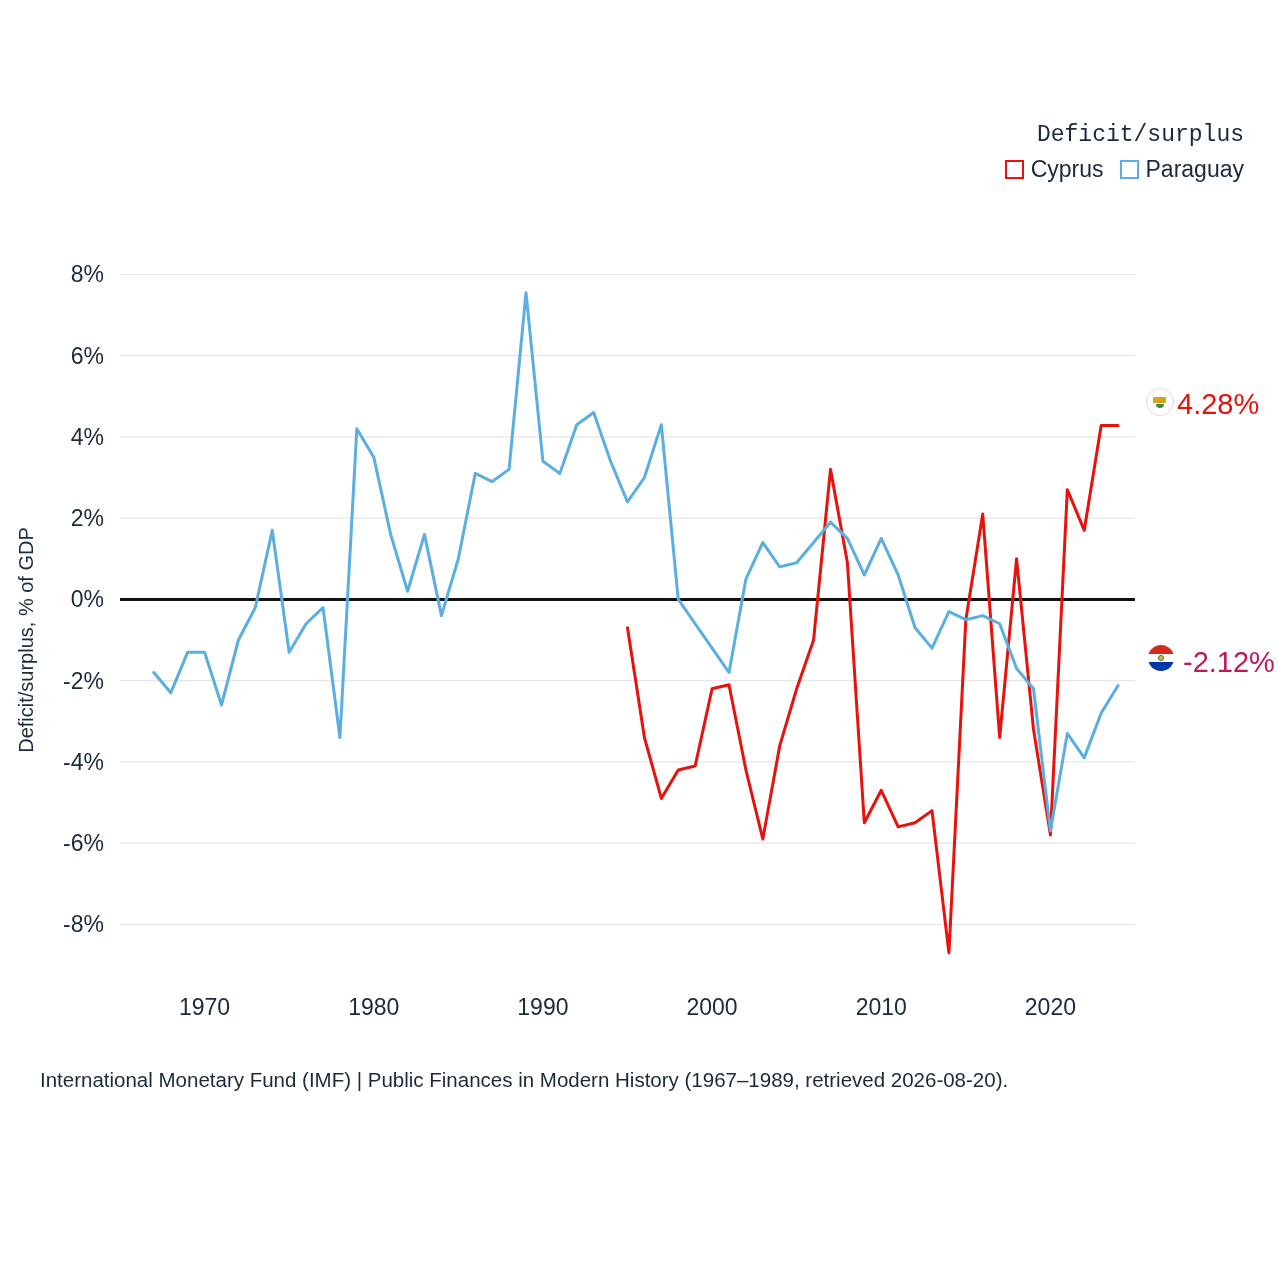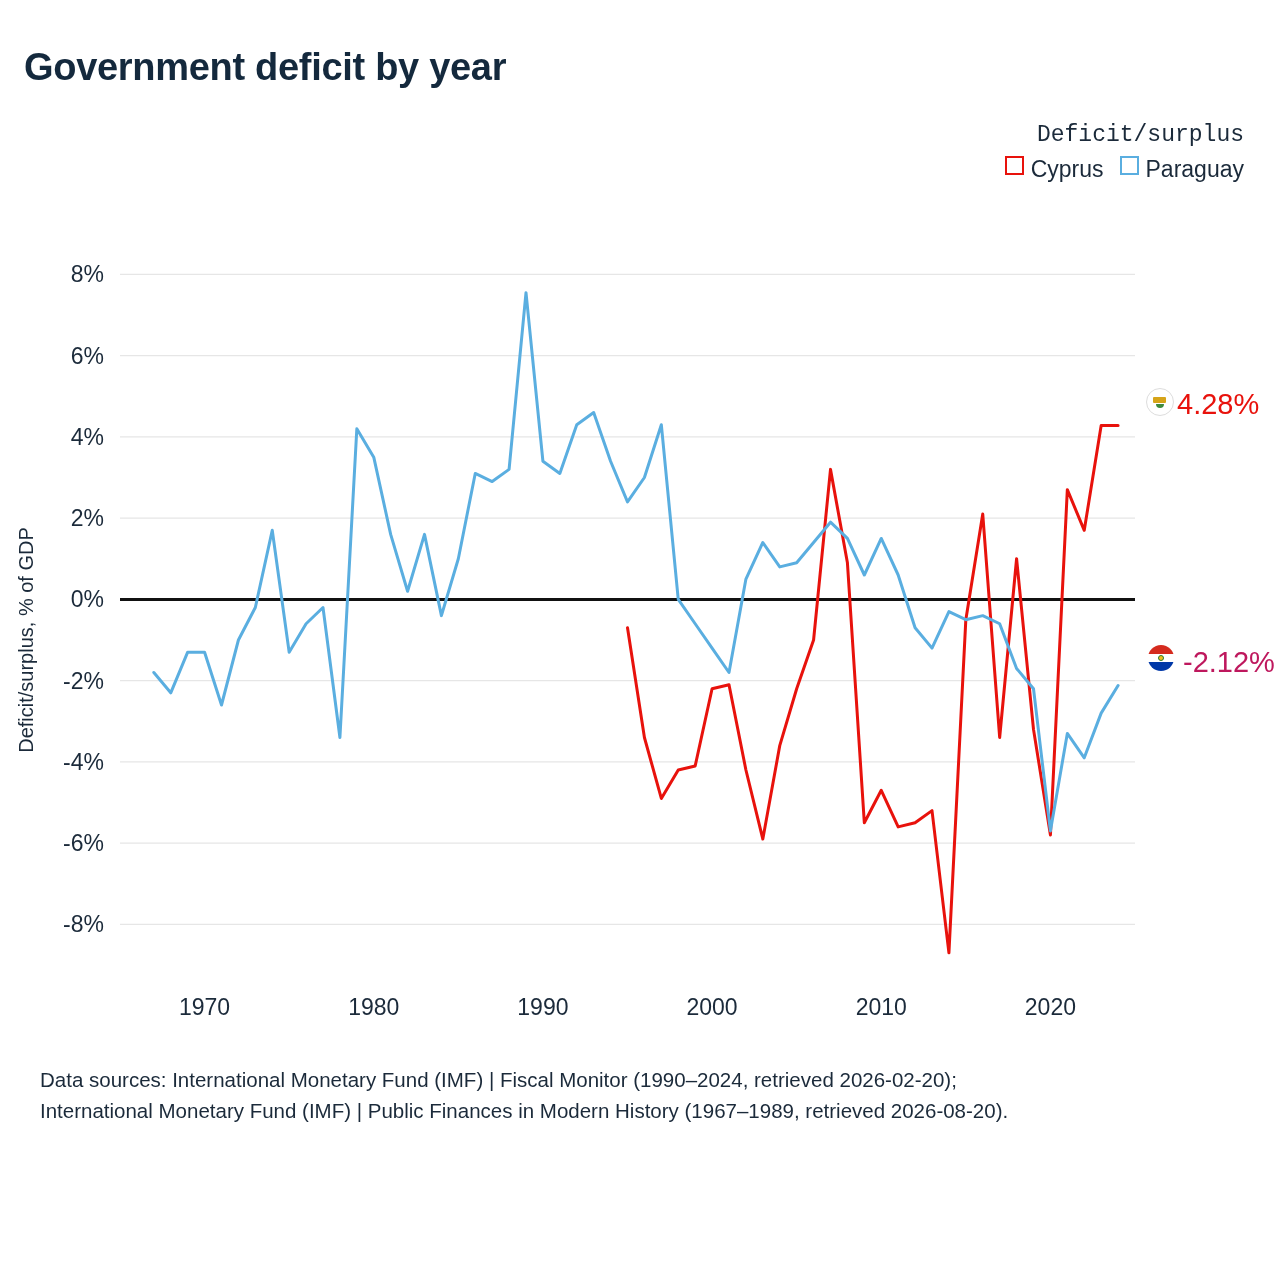--- a/index.html
+++ b/index.html
@@ -42,21 +42,21 @@
   }
   .legend-items {
     display: flex;
     flex-direction: row;
     justify-content: flex-end;
     gap: 16px;
   }
   .legend-item {
     display: flex;
     flex-direction: row;
-    align-items: flex-start;
+    align-items: center;
     gap: 7px;
   }
   .legend-swatch {
     width: 19px;
     height: 19px;
     border: 2.5px solid #000;
     background: #ffffff;
     box-sizing: border-box;
   }
   .legend-label {
@@ -155,21 +155,20 @@
   .flag.py .py-b { position:absolute; left:0; top:17.3px; width:26px; height:8.7px; background:#0038a8; }
   .flag.py .py-seal { position:absolute; left:10px; top:10px; width:6px; height:6px; border-radius:50%; background:#f0c020; border:1px solid #2a7a2a; box-sizing:border-box; }
   svg { display: block; }
   text { font-family: "Liberation Sans", sans-serif; }
 </style>
 </head>
 <body>
 
 <div class="page">
 
-  <div class="title">Government deficit by year</div>
 
   <div class="legend">
     <div class="legend-title">Deficit/surplus</div>
     <div class="legend-items">
       <div class="legend-item">
         <span class="legend-swatch" style="border-color:#e8120c"></span>
         <span class="legend-label">Cyprus</span>
       </div>
       <div class="legend-item">
         <span class="legend-swatch" style="border-color:#5aaee0"></span>
@@ -228,17 +227,16 @@
 
   <div class="flag py">
     <div class="py-r"></div>
       <div class="py-w"></div>
       <div class="py-b"></div>
       <div class="py-seal"></div>
   </div>
   <div class="endlabel py">-2.12%</div>
 
   <div class="footer">
-    <div>Data sources: International Monetary Fund (IMF) | Fiscal Monitor (1990–2024, retrieved 2026-02-20);</div>
     <div>International Monetary Fund (IMF) | Public Finances in Modern History (1967–1989, retrieved 2026-08-20).</div>
   </div>
 
 </div>
 
 </body></html>

